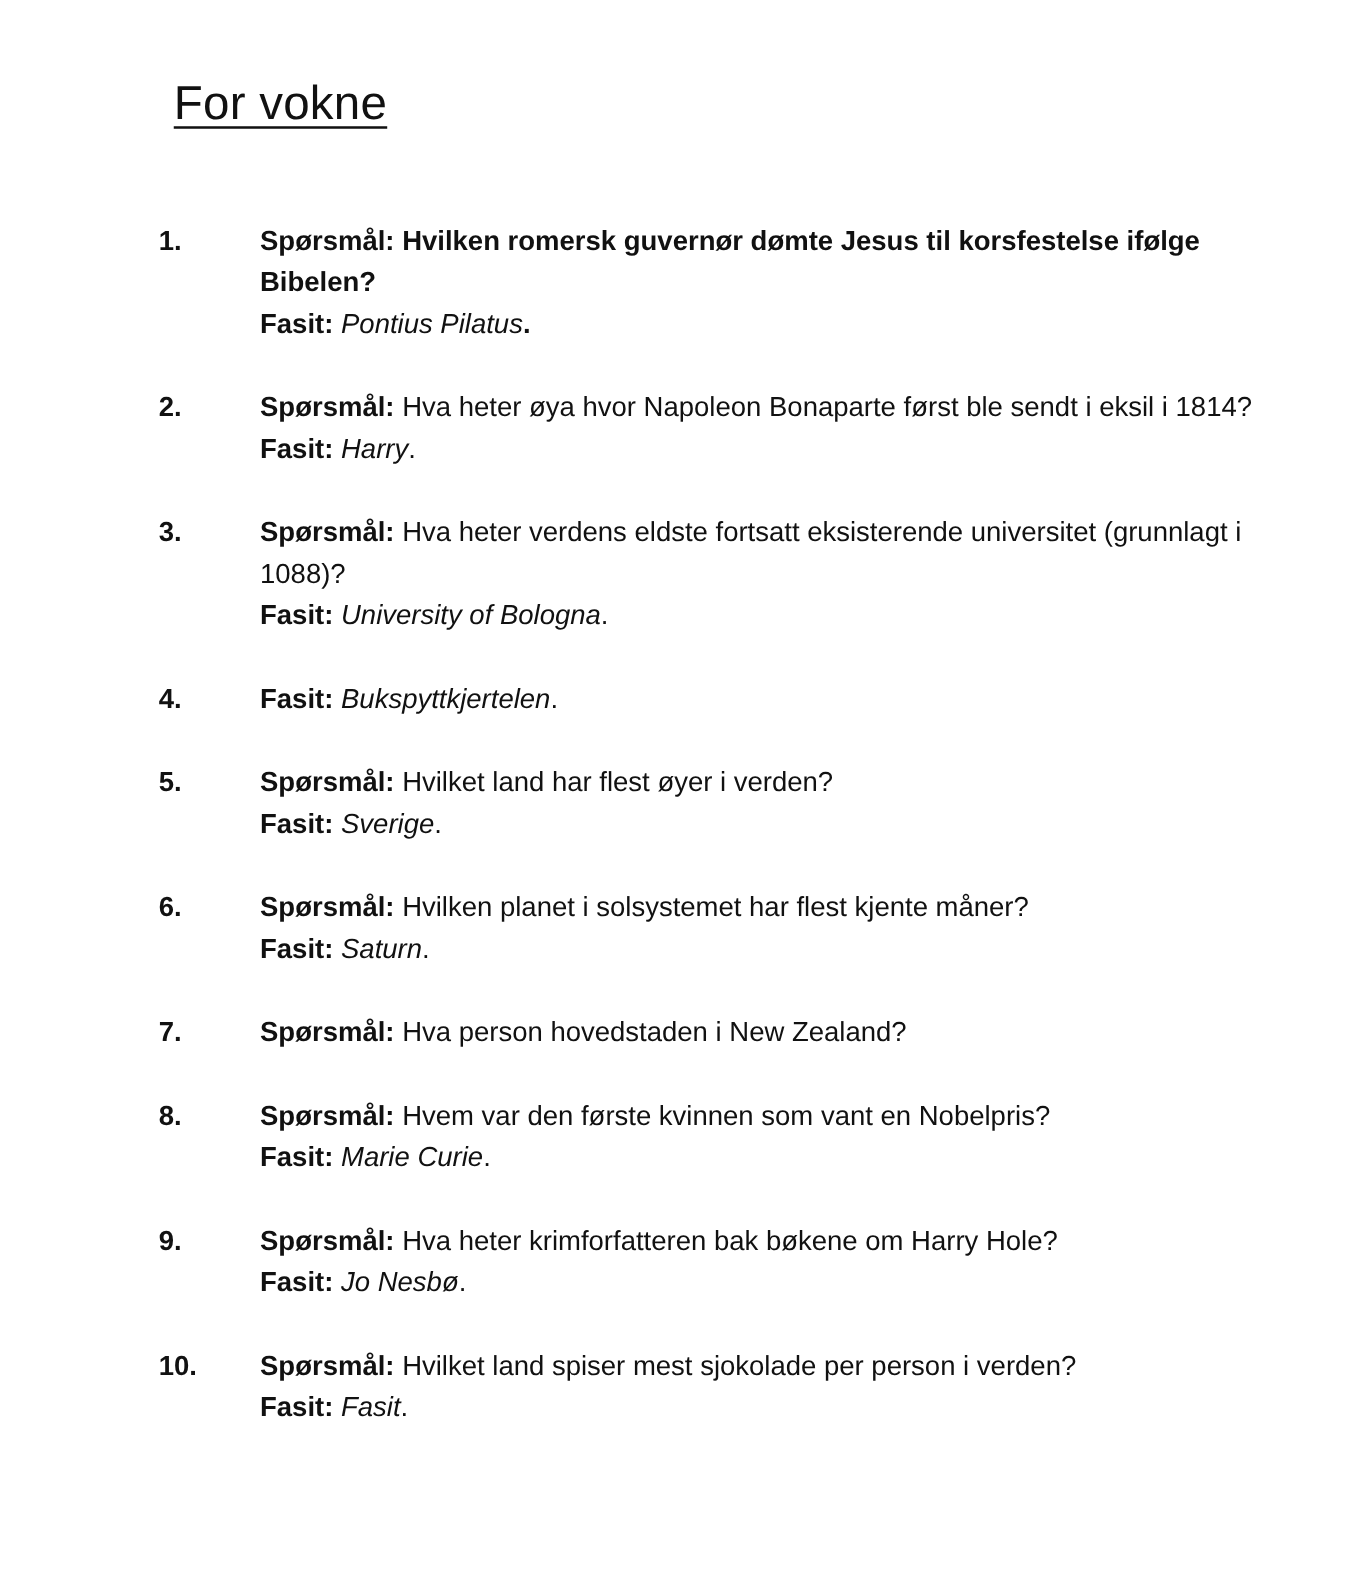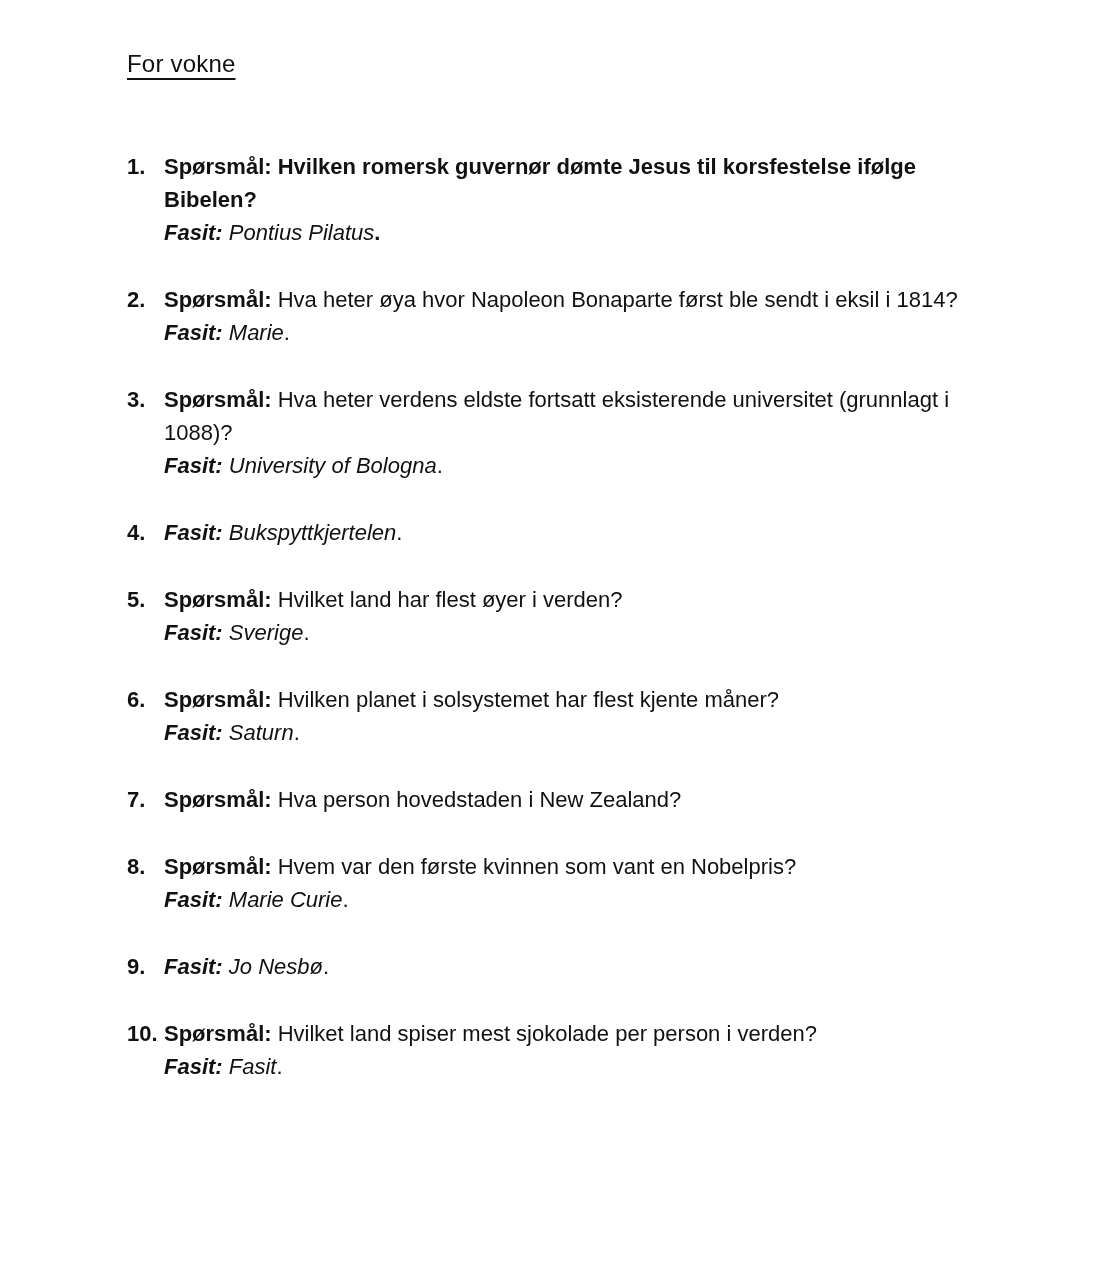--- a/index.html
+++ b/index.html
@@ -13,22 +13,22 @@
     font-family: "Liberation Sans", "DejaVu Sans", sans-serif;
     color: #111111;
     overflow: hidden;
   }
   .doc {
     padding: 52px 60px 0 127px;
     box-sizing: border-box;
     width: 1096px;
   }
   .title {
-    margin: 0;
-    font-size: 24px;
+    margin: 12px;
+    font-size: 38px;
     line-height: 1;
     font-weight: 400;
     text-decoration: underline;
     text-decoration-thickness: 2px;
     text-underline-offset: 6px;
     letter-spacing: 0.2px;
   }
   .question-list {
     list-style: none;
     margin: 74px 0 0 0;
@@ -41,33 +41,33 @@
     font-size: 22px;
     line-height: 33px;
   }
   .q-number {
     flex: 0 0 37px;
     font-weight: 700;
   }
   .q-content {
     width: 832px;
     max-width: 832px;
+    margin-left: 44px;
   }
   .q-line, .a-line {
     margin: 0;
   }
   .q-label {
     font-weight: 700;
   }
   .q-line.all-bold .q-text {
     font-weight: 700;
   }
   .a-label {
     font-weight: 700;
-    font-style: italic;
   }
   .a-text {
     font-style: italic;
     text-align: right;
   }
   .a-suffix {
     font-style: normal;
   }
   .a-suffix.bold {
     font-weight: 700;
@@ -91,21 +91,21 @@
     </div>
   </li>
 
   <li class="question-item">
     <span class="q-number">2.</span>
     <div class="q-content">
       <p class="q-line">
         <strong class="q-label">Spørsmål:</strong><span class="q-text"> Hva heter øya hvor Napoleon Bonaparte først ble sendt i eksil i 1814?</span>
       </p>
       <p class="a-line">
-        <strong class="a-label">Fasit:</strong><span class="a-text"> Marie</span><span class="a-suffix">.</span>
+        <strong class="a-label">Fasit:</strong><span class="a-text"> Harry</span><span class="a-suffix">.</span>
       </p>
     </div>
   </li>
 
   <li class="question-item">
     <span class="q-number">3.</span>
     <div class="q-content">
       <p class="q-line">
         <strong class="q-label">Spørsmål:</strong><span class="q-text"> Hva heter verdens eldste fortsatt eksisterende universitet (grunnlagt i 1088)?</span>
       </p>
@@ -165,20 +165,23 @@
       </p>
       <p class="a-line">
         <strong class="a-label">Fasit:</strong><span class="a-text"> Marie Curie</span><span class="a-suffix">.</span>
       </p>
     </div>
   </li>
 
   <li class="question-item">
     <span class="q-number">9.</span>
     <div class="q-content">
+      <p class="q-line">
+        <strong class="q-label">Spørsmål:</strong><span class="q-text"> Hva heter krimforfatteren bak bøkene om Harry Hole?</span>
+      </p>
       <p class="a-line">
         <strong class="a-label">Fasit:</strong><span class="a-text"> Jo Nesbø</span><span class="a-suffix">.</span>
       </p>
     </div>
   </li>
 
   <li class="question-item">
     <span class="q-number">10.</span>
     <div class="q-content">
       <p class="q-line">

